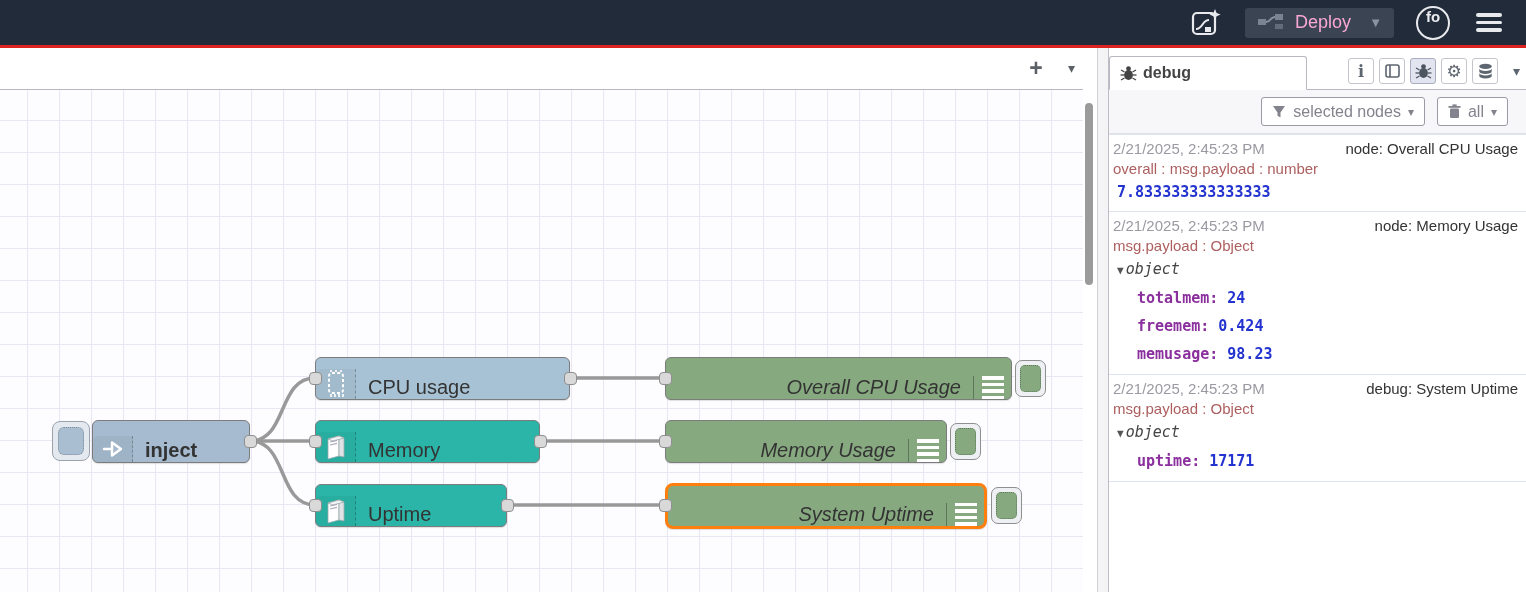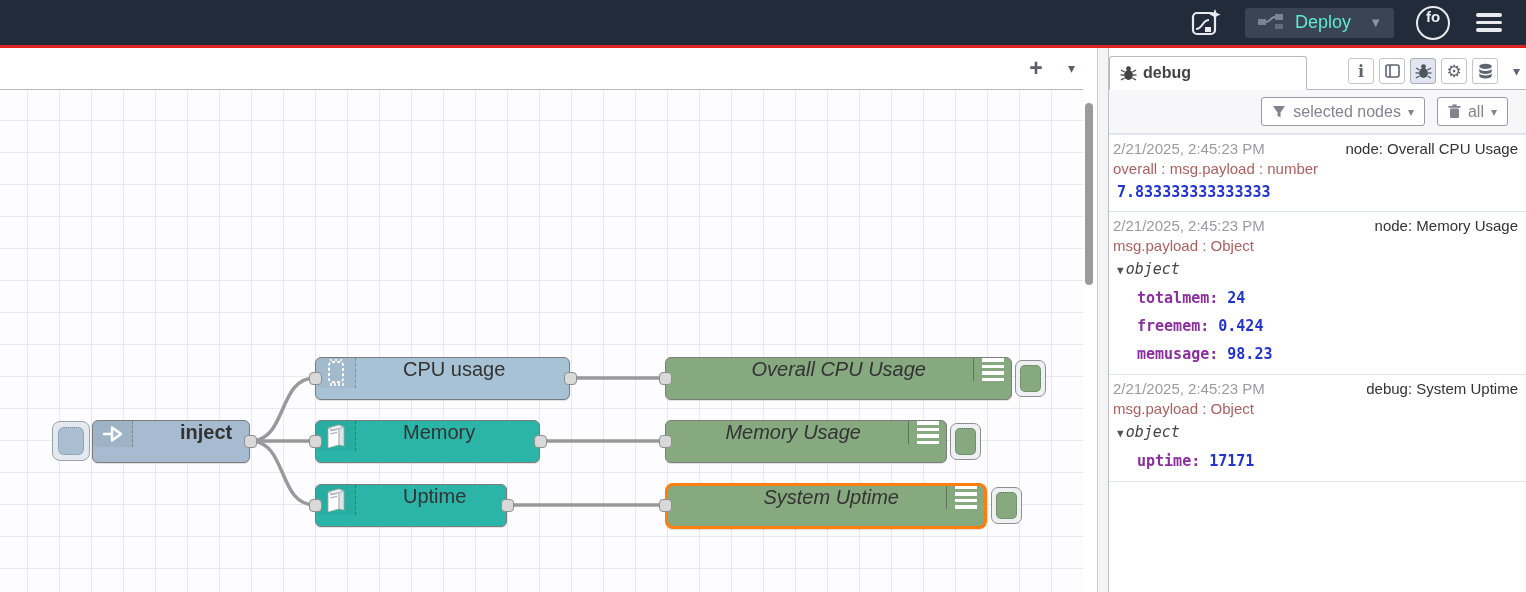--- a/index.html
+++ b/index.html
@@ -8,21 +8,21 @@
   #app { position:relative; width:1526px; height:592px; }
 
   
   #header { position:absolute; left:0; top:0; width:1526px; height:45px;
             background:#222b3a; display:flex; align-items:center; justify-content:flex-end;
             gap:22px; padding-right:20px; }
   #header-accent { position:absolute; left:0; top:45px; width:1526px; height:3px; background:#dd2222; }
   .hdr-iconbtn { width:34px; height:30px; display:flex; align-items:center; justify-content:center; cursor:pointer; }
   #deploy-btn { height:30px; background:#3a4453; border-radius:3px; display:flex; align-items:center;
                 gap:10px; padding:0 12px; cursor:pointer; }
-  #deploy-btn .lbl { color:#5eead4; font-size:18px; }
+  #deploy-btn .lbl { color:#f9a8d4; font-size:18px; }
   #deploy-btn .caret { color:#8b93a2; font-size:13px; padding-left:8px; }
   #avatar { width:34px; height:34px; border:2px solid #e8eaed; border-radius:50%;
             display:flex; align-items:flex-start; justify-content:center;
             color:#e8eaed; font-size:15px; font-weight:bold; cursor:pointer; }
   #hamburger { display:flex; flex-direction:column; gap:4px; cursor:pointer; padding:4px; }
   #hamburger div { width:26px; height:3.5px; background:#e8eaed; border-radius:2px; }
 
   
   #tabstrip { position:absolute; left:0; top:48px; width:1083px; height:42px; background:#fff;
               border-bottom:1px solid #b9b9c4; }
@@ -32,22 +32,22 @@
 
   
   #canvas { position:absolute; left:0; top:90px; width:1083px; height:502px; background:#fdfdff;
             background-image:
               linear-gradient(to right, #e8e8f4 1px, transparent 1px),
               linear-gradient(to bottom, #e8e8f4 1px, transparent 1px);
             background-size:32px 32px; background-position:-5px -2px; }
   #wires { position:absolute; left:0; top:0; }
 
   .node { position:absolute; height:43px; border-radius:6px; border:1.5px solid #7c7c7c;
-          display:flex; align-items:flex-start; cursor:pointer;
-          box-shadow:0 1px 1px rgba(0,0,0,0.12);gap:35px; }
+          display:flex; align-items:flex-end; cursor:pointer;
+          box-shadow:0 1px 1px rgba(0,0,0,0.12); }
   .node-icon { width:40px; display:flex; align-items:center; justify-content:center;
                border-right:1px dashed rgba(0,0,0,0.25); background:rgba(0,0,0,0.04);
                border-radius:5px 0 0 5px; }
   .node-label { flex:1; display:flex; align-items:center; padding:0 12px;
                 font-size:20px; color:#333; white-space:nowrap; }
   .debug-node .node-label { font-style:italic; justify-content:flex-end; }
   .lines-icon { width:38px; border-left:1px solid rgba(0,0,0,0.3);
                 display:flex; flex-direction:column; align-items:center; justify-content:center; gap:3px; }
   .lines-icon div { width:22px; height:3.5px; background:#fff; }
   .selected { border:3px solid #ff7f0e !important; border-radius:8px; }

